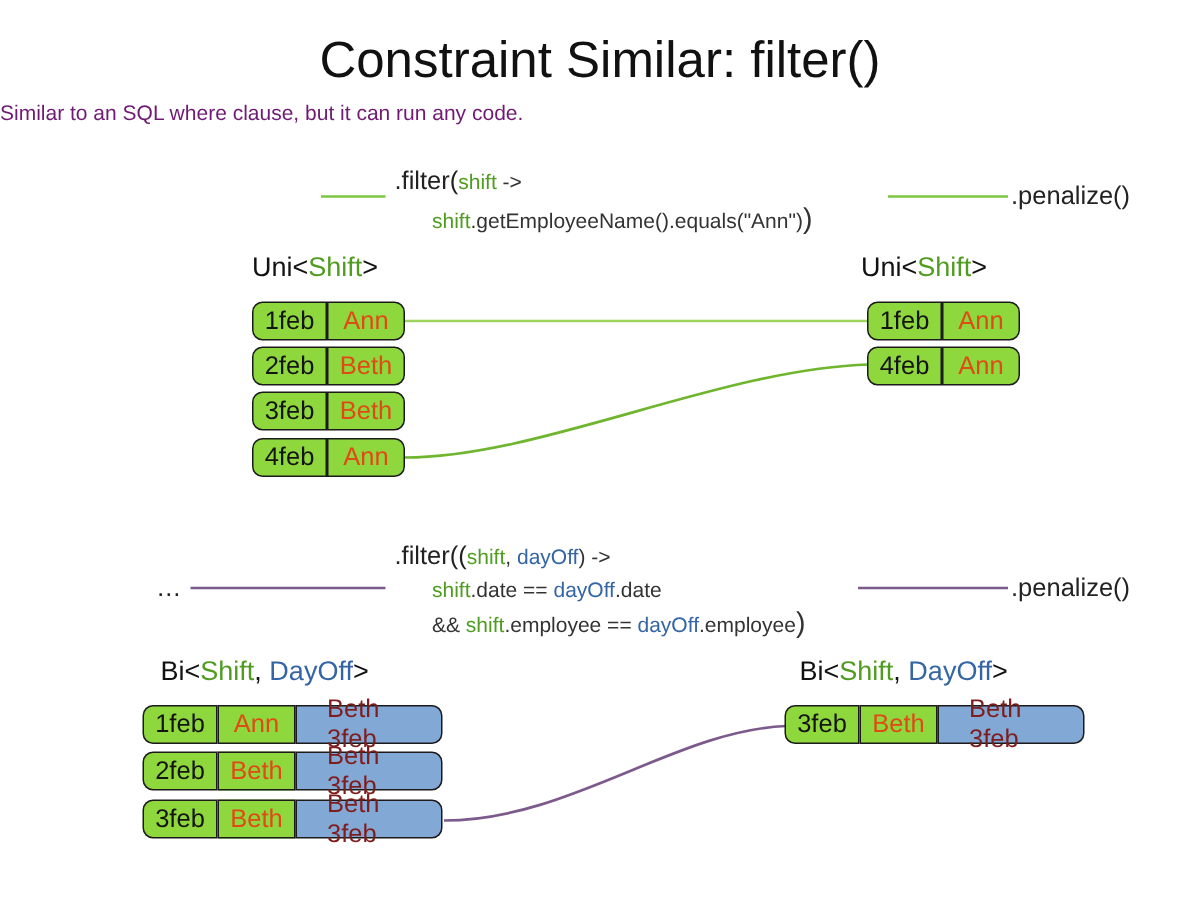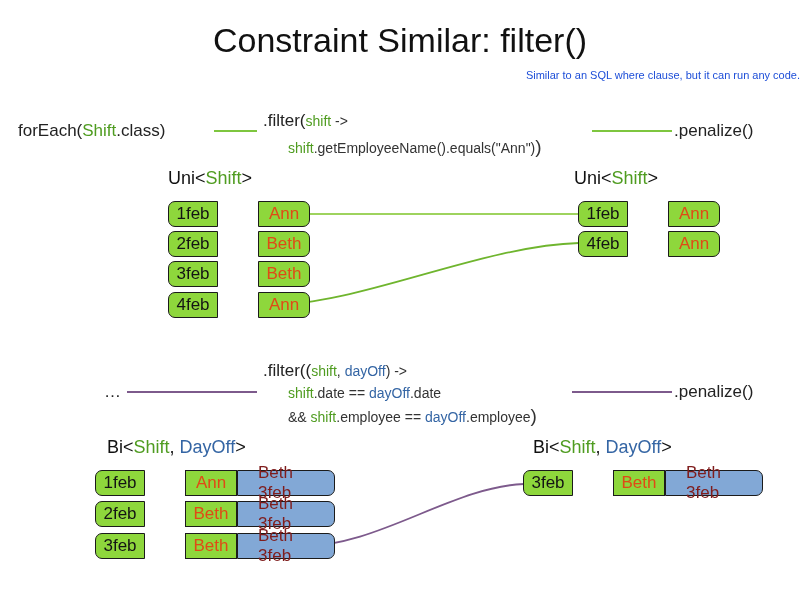--- a/index.html
+++ b/index.html
@@ -12,22 +12,22 @@
   }
   #stage{position:absolute;left:0;top:0;width:800px;height:600px;}
   .abs{position:absolute;white-space:nowrap;}
 
   
   #title{
     left:0;top:20px;width:800px;text-align:center;
     font-size:34px;line-height:40px;color:#111;
   }
   #subtitle{
-    left:0;top:66px;width:800px;text-align:right;
-    font-size:11px;line-height:18px;color:#1d4ed8;
+    left:0;top:66px;width:800px;text-align:left;
+    font-size:14px;line-height:18px;color:#701a75;
   }
 
   
   .code{font-size:17px;line-height:21px;color:#222;}
   .code-sm{font-size:14px;line-height:19px;color:#333;}
   .g{color:#4f9c20;}          
   .b{color:#3465a4;}          
   .big-paren{font-size:19px;}
 
   .lbl{font-size:18px;color:#111;}
@@ -44,21 +44,21 @@
   .cell{
     display:flex;align-items:center;justify-content:center;
     border:1.6px solid #1b1b1b;
     box-sizing:border-box;
     font-size:17px;
     padding:0 20px;
   }
   .cell.green{background:#8ed73c;}
   .cell.blue{background:#82a8d6;}
   .cell.date{color:#141414;border-radius:7px 0 0 7px;width:50px;}
-  .cell.name{color:#e04a16;border-radius:0 7px 7px 0;width:52px;margin-left:40px;}
+  .cell.name{color:#e04a16;border-radius:0 7px 7px 0;width:52px;}
   .cell.name.mid{border-radius:0;}
   .cell.dayoff{color:#7f1d1d;border-radius:0 7px 7px 0;width:98px;}
   .cell.dayoff.lead{border-left:1.6px solid #1b1b1b;}
 </style>
 </head>
 <body>
 
 <div id="stage">
 
   <svg id="wires" viewBox="0 0 800 600">
@@ -74,23 +74,20 @@
     <line x1="127" y1="392" x2="257" y2="392" stroke="#7d5a8c" stroke-width="1.8"></line>
 
     <line x1="572" y1="392" x2="672" y2="392" stroke="#7d5a8c" stroke-width="1.8"></line>
 
     <path d="M 296 547 C 380 547 450 487 524 484" fill="none" stroke="#7d5a8c" stroke-width="1.8"></path>
   </svg>
 
   <div class="abs" id="title">Constraint Similar: filter()</div>
   <div class="abs" id="subtitle">Similar to an SQL where clause, but it can run any code.</div>
 
-  <div class="abs code" style="left:18px;top:120px;">
-    <span>forEach(</span><span class="g">Shift</span><span>.class)</span>
-  </div>
 
   <div class="abs code" style="left:263px;top:110px;">
     <span>.filter(</span><span class="code-sm g">shift</span><span class="code-sm"> -&gt;</span>
   </div>
 
   <div class="abs code-sm" style="left:288px;top:137px;">
     <span class="g">shift</span><span>.getEmployeeName().equals("Ann")</span><span class="big-paren">)</span>
   </div>
 
   <div class="abs code" style="left:674px;top:120px;">.penalize()</div>

